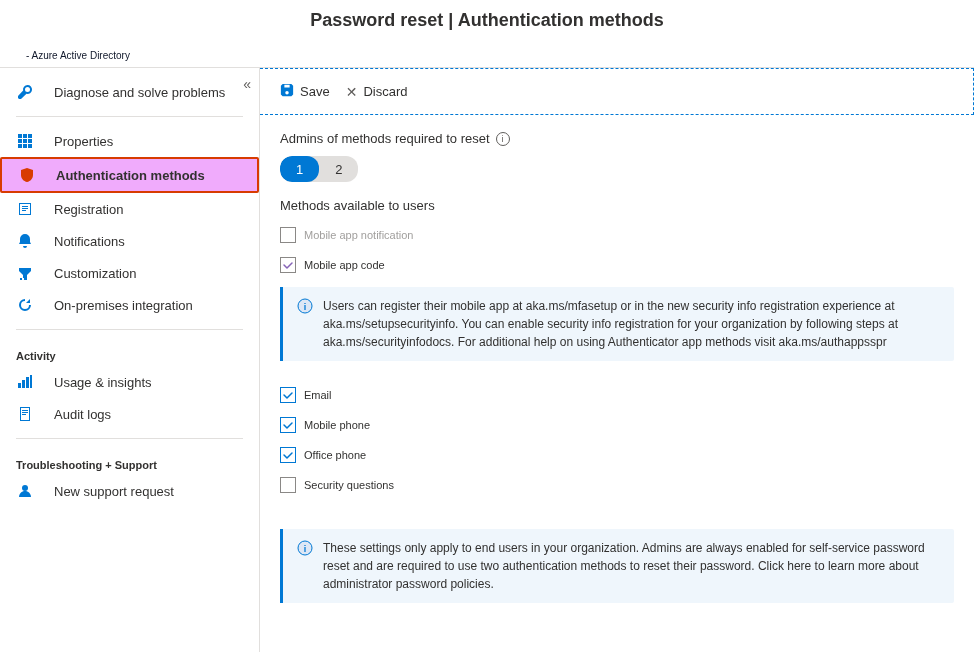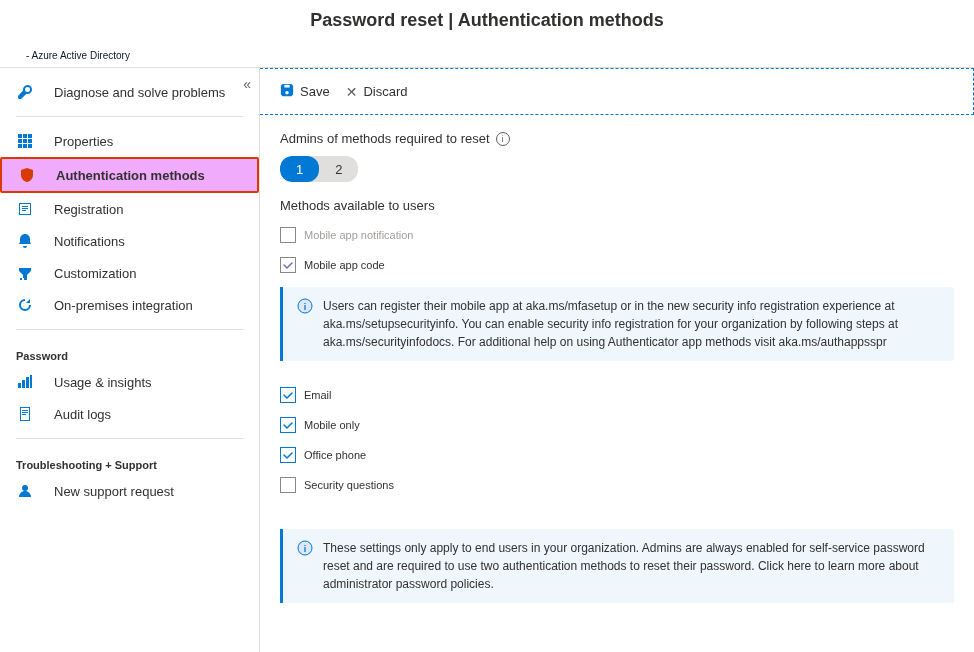--- a/index.html
+++ b/index.html
@@ -154,21 +154,21 @@
     <div class="sidebar-item">
       <span class="icon icon-onprem">
         <svg width="16" height="16" viewBox="0 0 16 16" fill="#0078d4">
             <path d="M8 2a6 6 0 1 0 6 6h-2a4 4 0 1 1-4-4V2zm5 0v4h-4l4-4z"></path>
           </svg>
       </span>
       <span>On-premises integration</span>
     </div>
 
     <div class="sidebar-divider"></div>
-    <div class="sidebar-section-label">Password</div>
+    <div class="sidebar-section-label">Activity</div>
 
     <div class="sidebar-item">
       <span class="icon icon-usage">
         <svg width="16" height="16" viewBox="0 0 16 16" fill="#0078d4">
             <rect x="1" y="9" width="3" height="5"></rect>
             <rect x="5" y="6" width="3" height="8"></rect>
             <rect x="9" y="3" width="3" height="11"></rect>
             <rect x="13" y="1" width="2" height="13"></rect>
           </svg>
       </span>
@@ -269,21 +269,21 @@
         </div>
         <span class="method-label">Email</span>
       </div>
 
       <div class="method-item">
         <div class="checkbox checked">
           <svg viewBox="0 0 12 12" fill="none" xmlns="http://www.w3.org/2000/svg">
             <path d="M2 6l3 3 5-5" stroke="#0078d4" stroke-width="1.5" stroke-linecap="round" stroke-linejoin="round"></path>
           </svg>
         </div>
-        <span class="method-label">Mobile only</span>
+        <span class="method-label">Mobile phone</span>
       </div>
 
       <div class="method-item">
         <div class="checkbox checked">
           <svg viewBox="0 0 12 12" fill="none" xmlns="http://www.w3.org/2000/svg">
             <path d="M2 6l3 3 5-5" stroke="#0078d4" stroke-width="1.5" stroke-linecap="round" stroke-linejoin="round"></path>
           </svg>
         </div>
         <span class="method-label">Office phone</span>
       </div>

